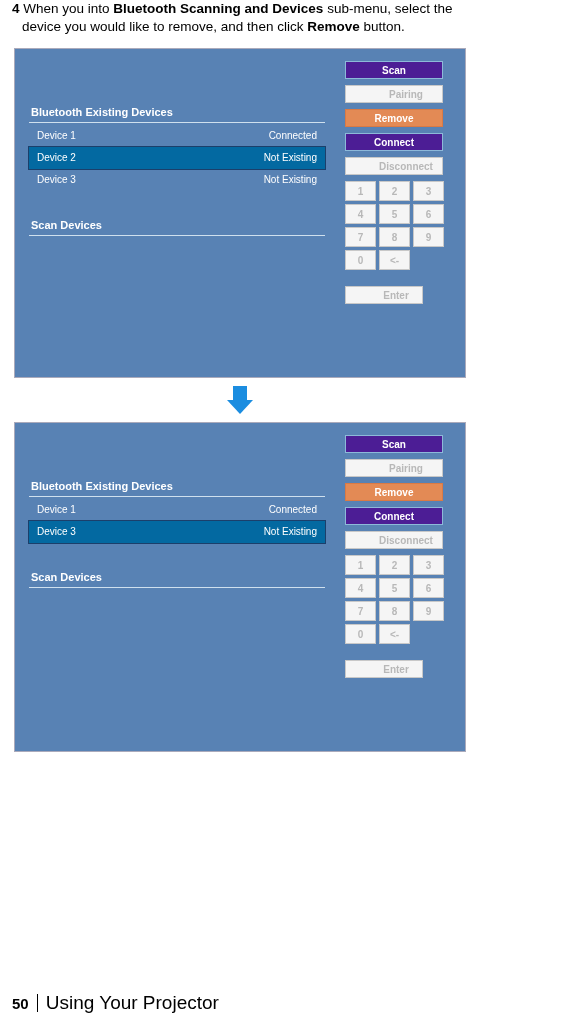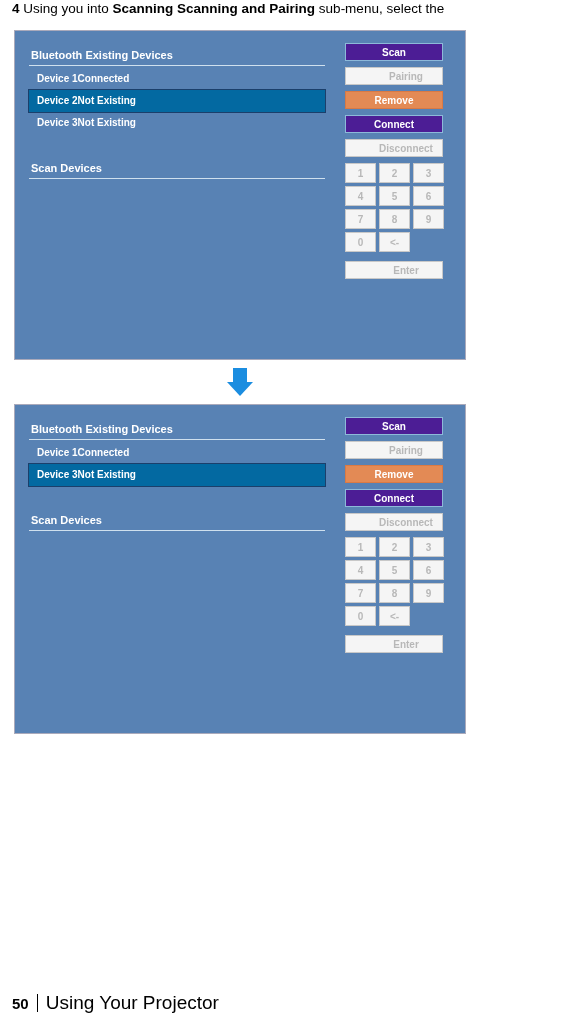--- a/index.html
+++ b/index.html
@@ -34,31 +34,33 @@
       position: absolute;
       left: 14px;
       top: 18px;
       width: 296px;
     }
     .bt-heading {
       color: #fff;
       font-weight: bold;
       font-size: 11px;
       padding: 0 2px 4px 2px;
+      margin-top: 39px;
     }
     .underline {
       border-bottom: 1px solid #cfe0ee;
       margin-bottom: 2px;
     }
     .bt-row {
       display: flex;
+      justify-content: space-between;
       padding: 5px 8px;
       font-size: 10px;
       color: #fff;
-      font-weight: bold;
+      font-weight: normal;
       border-bottom: 1px solid rgba(255,255,255,0.0);
     }
     .bt-row.selected {
       background: #0369a1;
       outline: 1px solid #1b3f6b;
     }
     .scan-heading {
       margin-top: 28px;
     }
 
@@ -75,21 +77,21 @@
       display: flex;
       align-items: center;
       justify-content: center;
       font-size: 10px;
       font-weight: bold;
       border: 1px solid #c8c8c8;
     }
     .sbtn.blue { background: #4c1d95; color: #fff; border-color:#8db9d9; }
     .sbtn.remove { background: #e38a55; color: #fff; border-color:#d97a45; }
     .sbtn.grey { background: #f5f5f5; color: #b8b8b8; padding-left: 24px; }
-    .sbtn.enter { width: 98px; margin-top: 9px;}
+    .sbtn.enter { width: 78px; margin-top: 16px;}
 
     .keypad {
       display: grid;
       grid-template-columns: repeat(3, 31px);
       grid-gap: 3px;
       margin-top: 2px;
     }
     .key {
       width: 31px;
       height: 20px;
@@ -130,21 +132,24 @@
       gap: 8px;
     }
     .footer .pg { font-weight: bold; font-size:15px; }
     .footer .divider { width:1px; height:18px; background:#000; }
     .footer .chapter { font-size:19px; }
   </style>
 </head>
 <body>
 
 <p class="instruction">
-  <span class="step-num">4</span><span> Using you into </span><span class="bold">Scanning Scanning and Pairing</span><span> sub-menu, select the</span>
+  <span class="step-num">4</span><span> When you into </span><span class="bold">Bluetooth Scanning and Devices</span><span> sub-menu, select the</span>
+  <span class="indent">
+    <span>device you would like to remove, and then click </span><span class="bold">Remove</span><span> button.</span>
+  </span>
 </p>
 
 <div class="panel">
   <div class="bt-left">
     <div class="bt-heading underline">Bluetooth Existing Devices</div>
     <div class="bt-row">
       <span>Device 1</span>
       <span>Connected</span>
     </div>
     <div class="bt-row selected">

